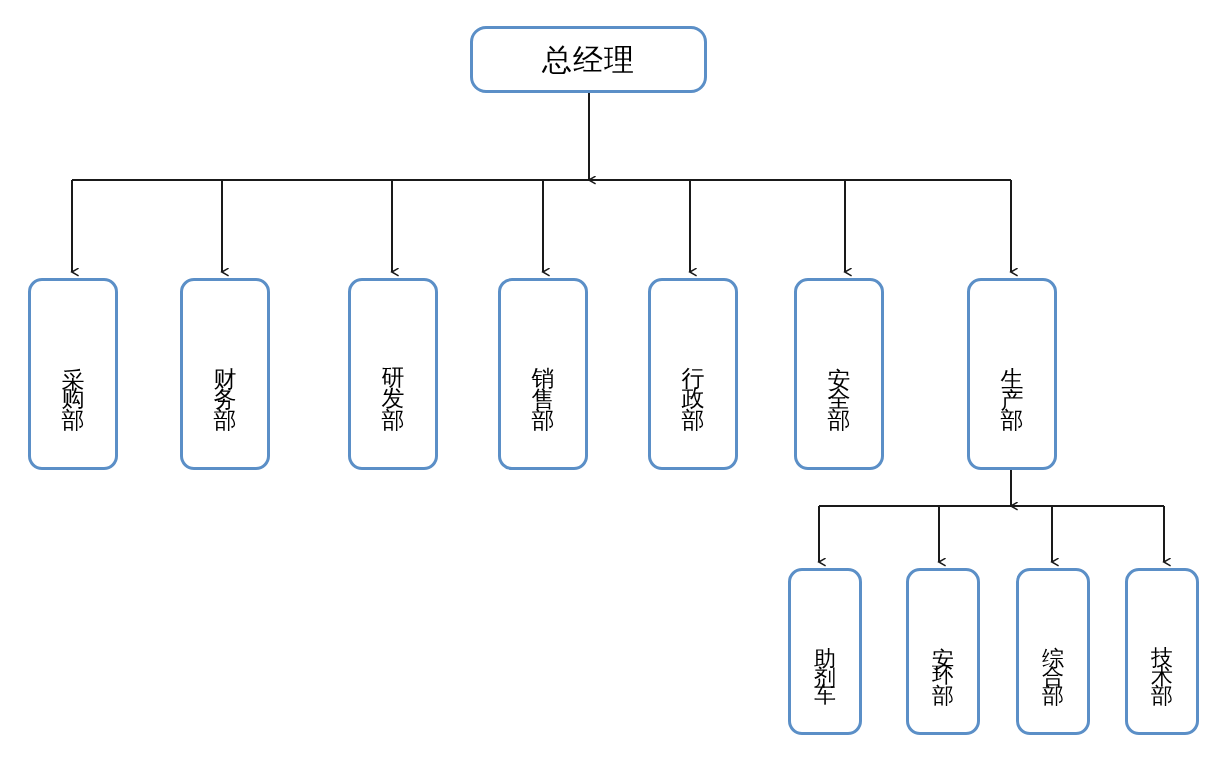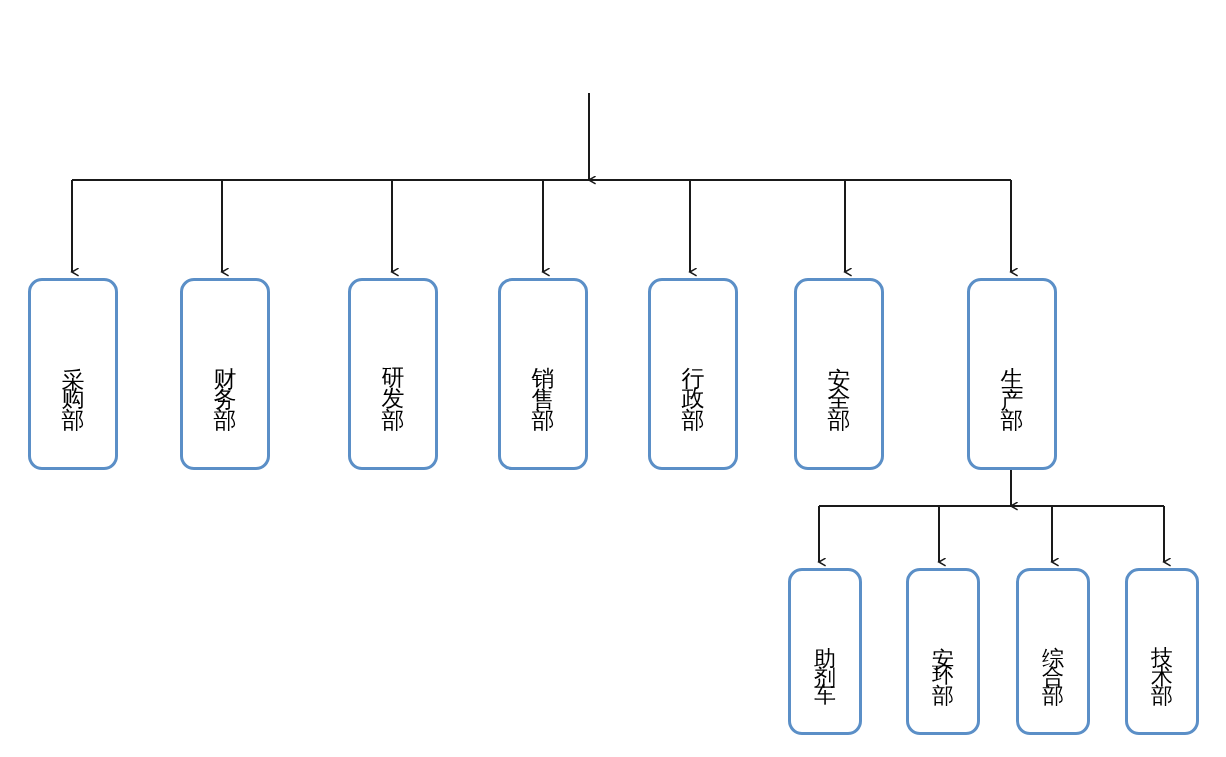--- a/index.html
+++ b/index.html
@@ -87,20 +87,23 @@
         <line x1="1011" y1="180" x2="1011" y2="272" marker-end="url(#arrowhead)"></line>
         <line x1="1011" y1="470" x2="1011" y2="506" marker-end="url(#arrowhead)"></line>
         <line x1="819" y1="506" x2="1164" y2="506"></line>
         <line x1="819" y1="506" x2="819" y2="562" marker-end="url(#arrowhead)"></line>
         <line x1="939" y1="506" x2="939" y2="562" marker-end="url(#arrowhead)"></line>
         <line x1="1052" y1="506" x2="1052" y2="562" marker-end="url(#arrowhead)"></line>
         <line x1="1164" y1="506" x2="1164" y2="562" marker-end="url(#arrowhead)"></line>
       </g>
   </svg>
 
+  <div class="node node-root" style="left: 470px; top: 26px; width: 237px; height: 67px;">
+    <span class="node-label">总经理</span>
+  </div>
 
   <div id="department-nodes">
       <div class="node node-dept" style="left: 28px; top: 278px; width: 90px; height: 192px;">
         <span class="node-label">采购部</span>
       </div>
       <div class="node node-dept" style="left: 180px; top: 278px; width: 90px; height: 192px;">
         <span class="node-label">财务部</span>
       </div>
       <div class="node node-dept" style="left: 348px; top: 278px; width: 90px; height: 192px;">
         <span class="node-label">研发部</span>

